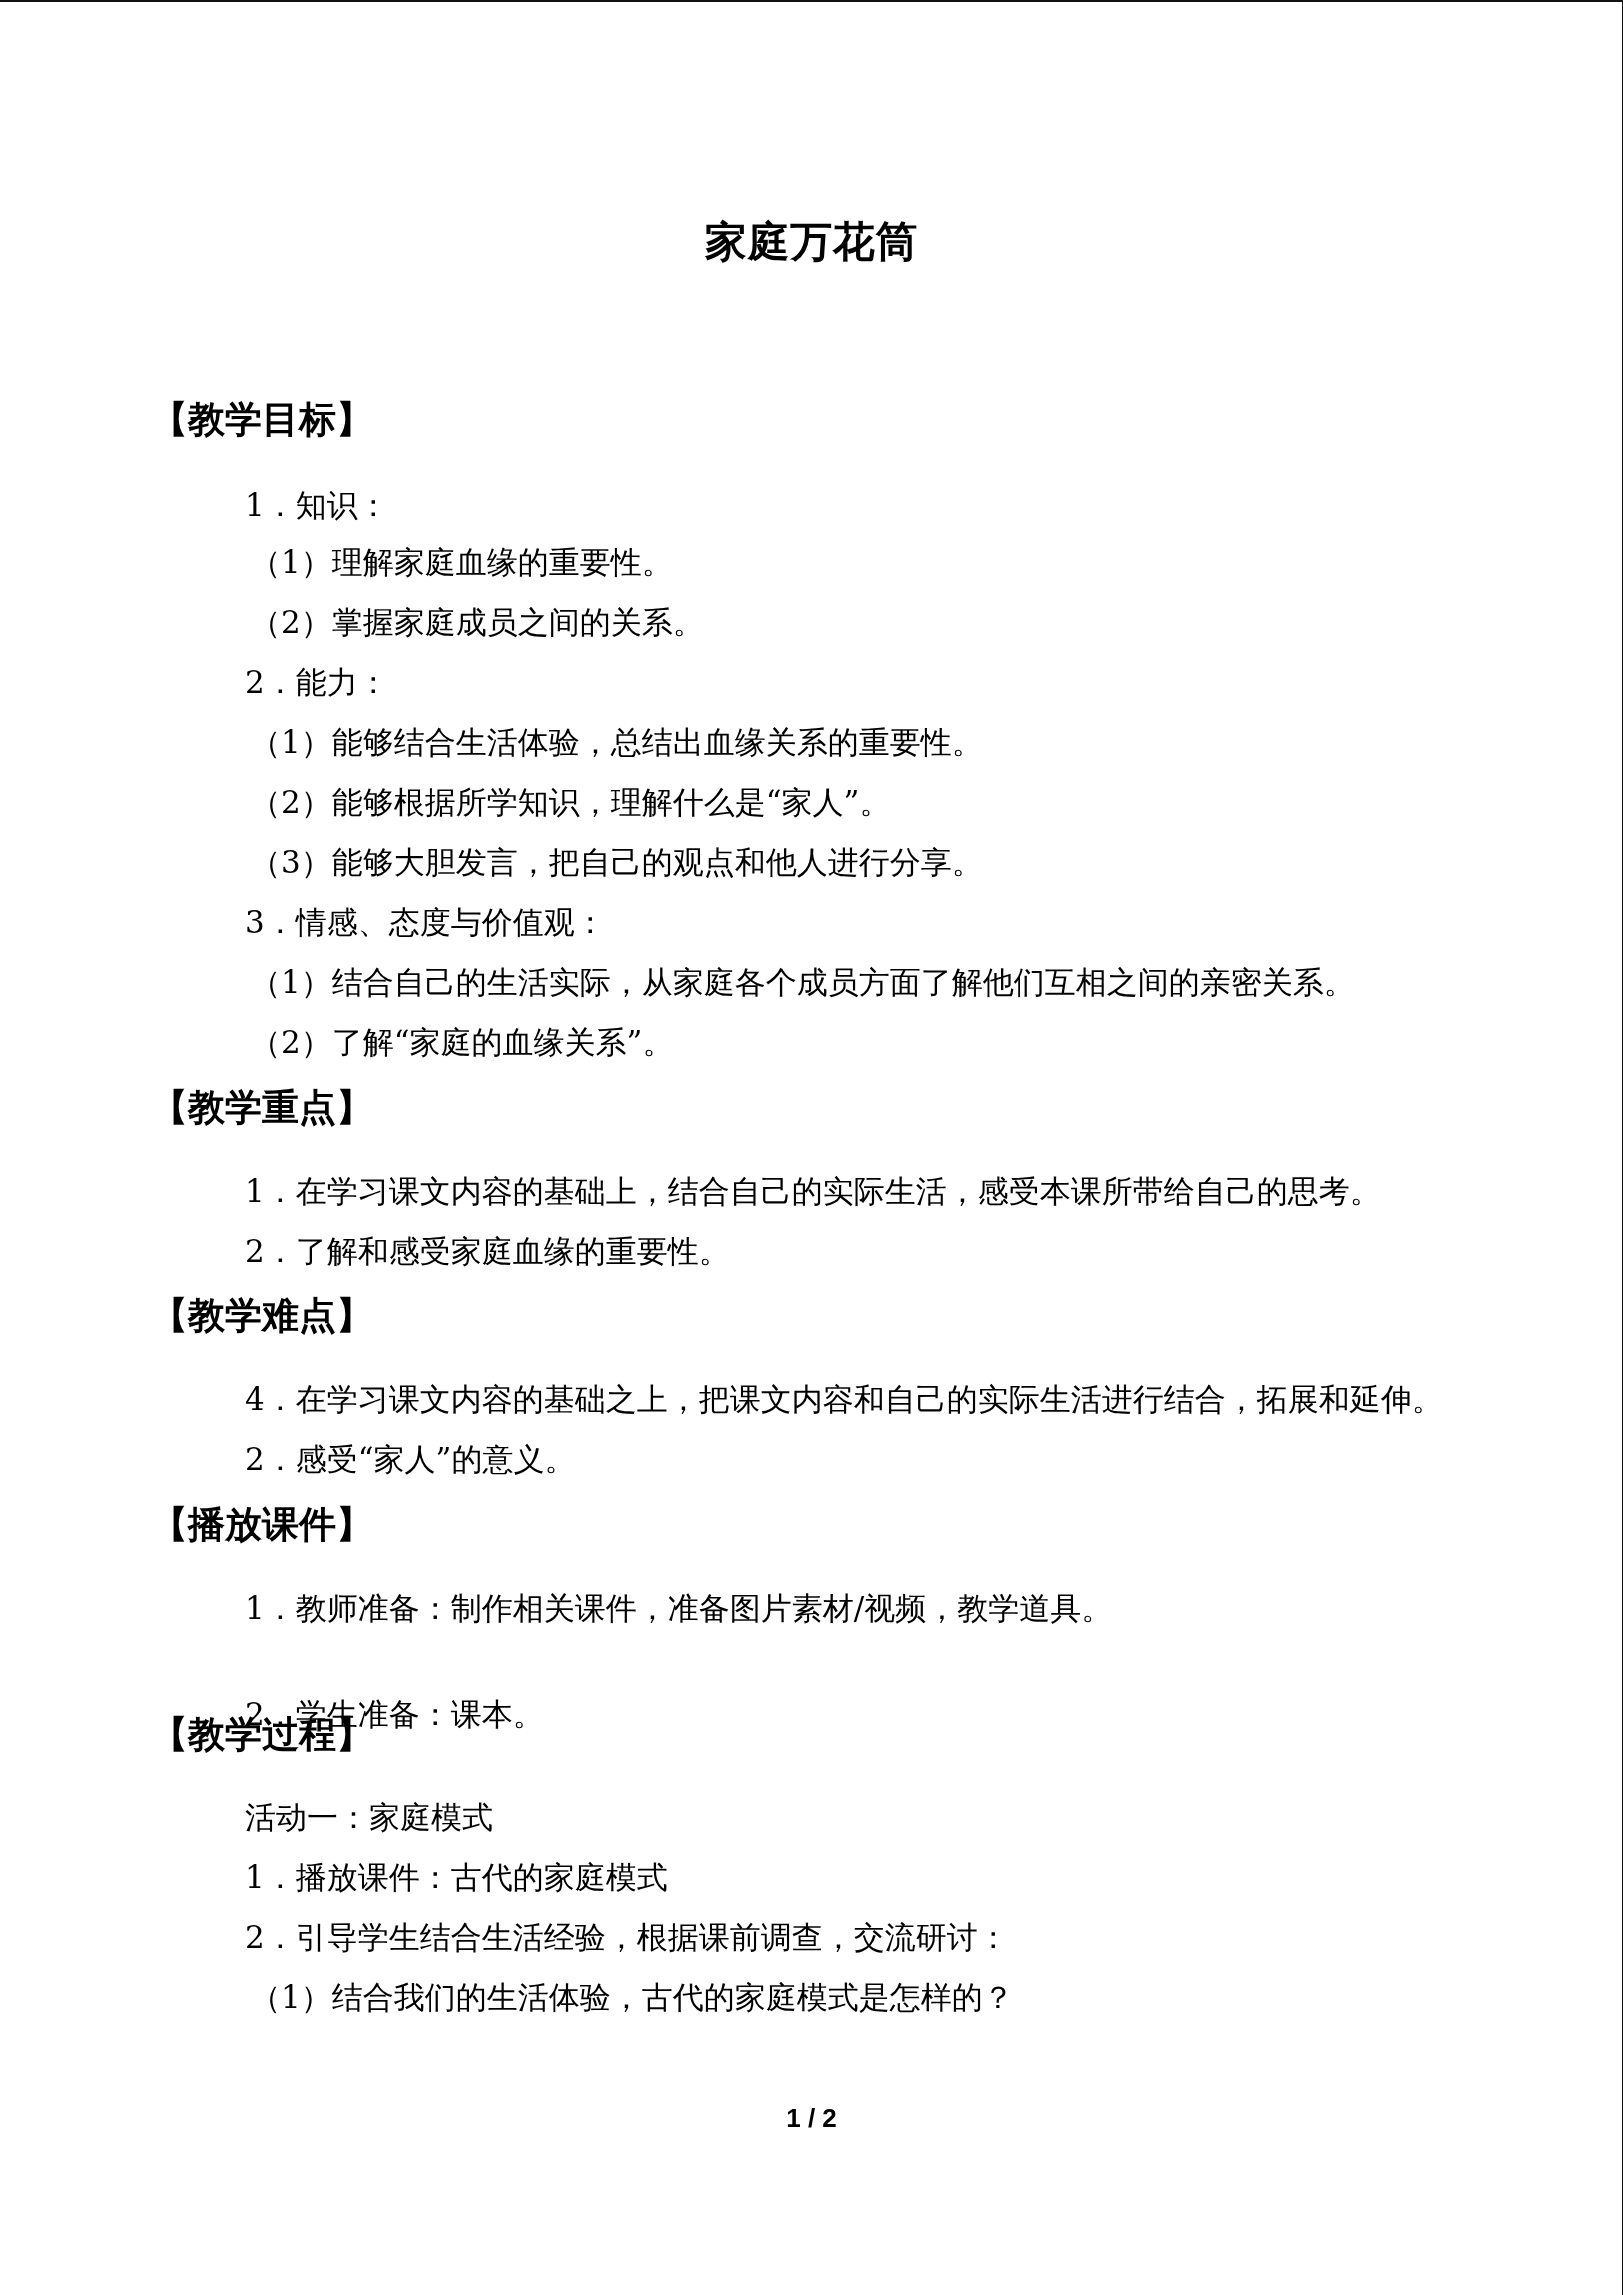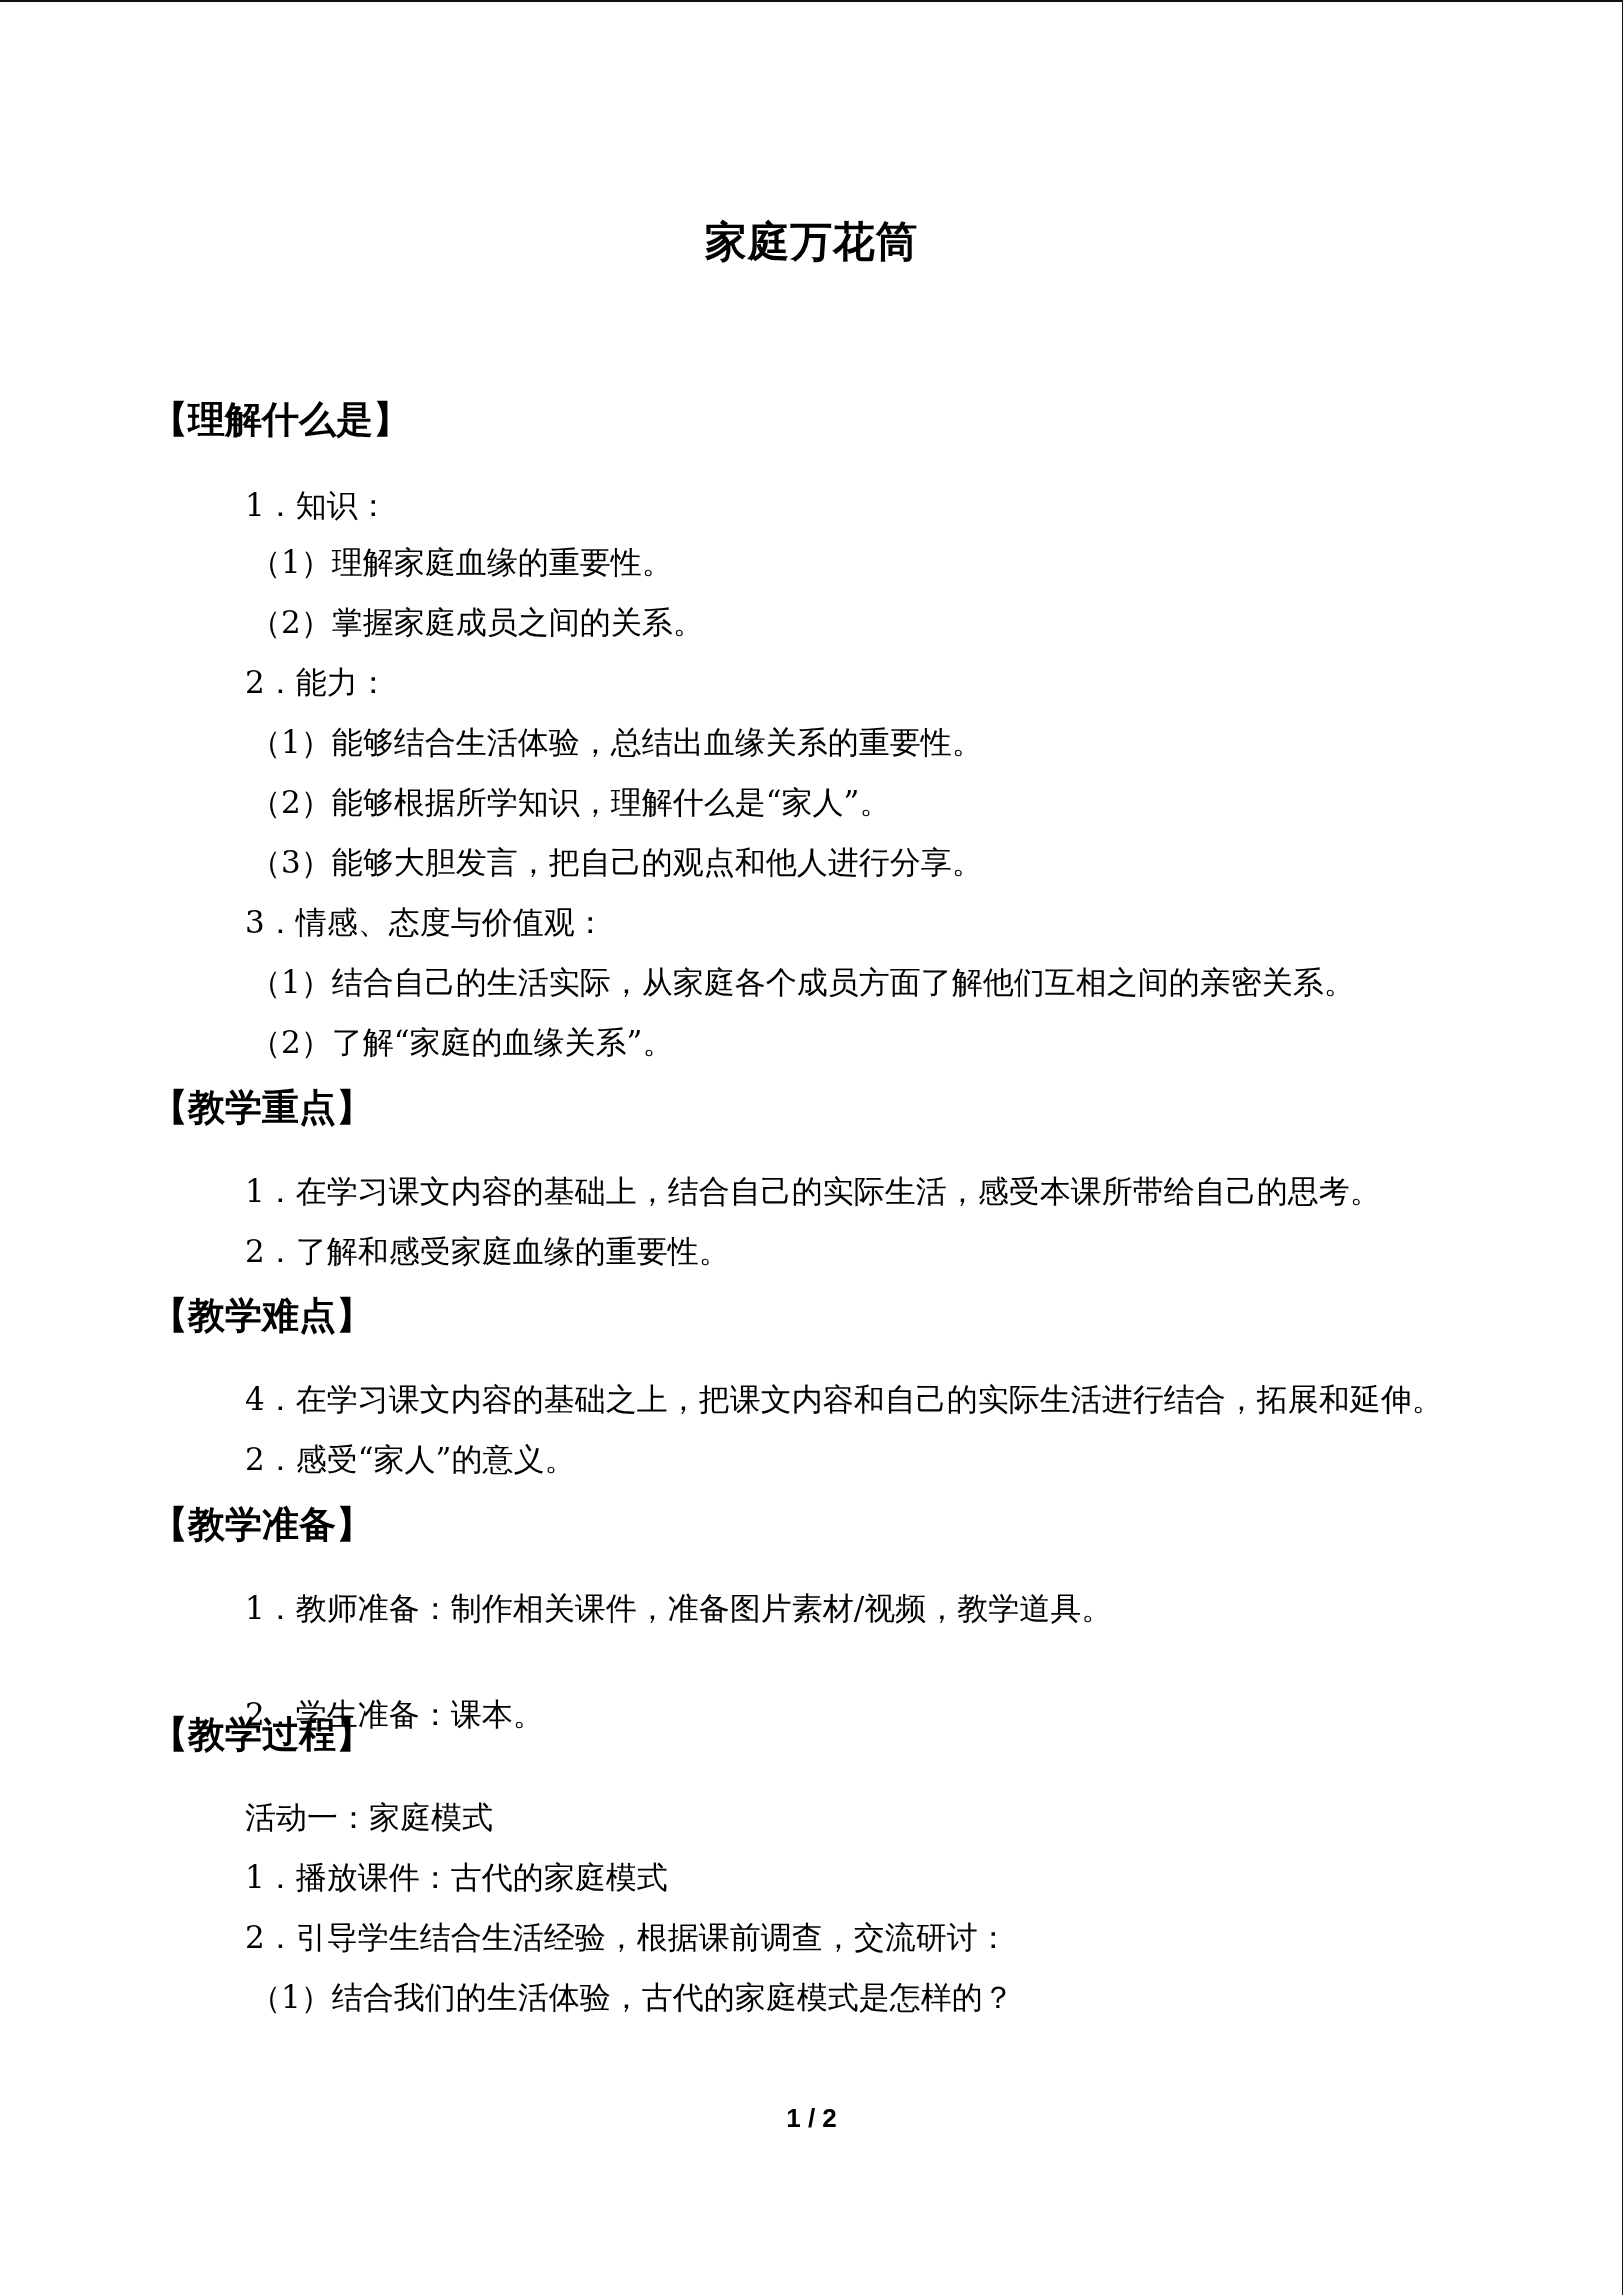--- a/index.html
+++ b/index.html
@@ -73,41 +73,41 @@
   }
 </style>
 </head>
 <body>
 
 <div class="page-border-top"></div>
 <div class="page-border-right"></div>
 
 <div class="doc-title" style="top:218px">家庭万花筒</div>
 
-<div class="section-heading" style="top:398px">【理解什么是】</div>
+<div class="section-heading" style="top:398px">【教学目标】</div>
 <div class="line lvl1" style="top:486px">1．知识：</div>
 <div class="line lvl2" style="top:543px">（1）理解家庭血缘的重要性。</div>
 <div class="line lvl2" style="top:603px">（2）掌握家庭成员之间的关系。</div>
 <div class="line lvl1" style="top:663px">2．能力：</div>
 <div class="line lvl2" style="top:723px">（1）能够结合生活体验，总结出血缘关系的重要性。</div>
 <div class="line lvl2" style="top:783px">（2）能够根据所学知识，理解什么是“家人”。</div>
 <div class="line lvl2" style="top:843px">（3）能够大胆发言，把自己的观点和他人进行分享。</div>
 <div class="line lvl1" style="top:903px">3．情感、态度与价值观：</div>
 <div class="line lvl2" style="top:963px">（1）结合自己的生活实际，从家庭各个成员方面了解他们互相之间的亲密关系。</div>
 <div class="line lvl2" style="top:1023px">（2）了解“家庭的血缘关系”。</div>
 
 <div class="section-heading" style="top:1086px">【教学重点】</div>
 <div class="line lvl1" style="top:1172px">1．在学习课文内容的基础上，结合自己的实际生活，感受本课所带给自己的思考。</div>
 <div class="line lvl1" style="top:1232px">2．了解和感受家庭血缘的重要性。</div>
 
 <div class="section-heading" style="top:1294px">【教学难点】</div>
 <div class="line lvl1" style="top:1380px">4．在学习课文内容的基础之上，把课文内容和自己的实际生活进行结合，拓展和延伸。</div>
 <div class="line lvl1" style="top:1440px">2．感受“家人”的意义。</div>
 
-<div class="section-heading" style="top:1503px">【教学准备】</div>
+<div class="section-heading" style="top:1503px">【播放课件】</div>
 <div class="line lvl1" style="top:1589px">1．教师准备：制作相关课件，准备图片素材/视频，教学道具。</div>
 <div class="line lvl1" style="top:1695px">2．学生准备：课本。</div>
 
 <div class="section-heading" style="top:1713px">【教学过程】</div>
 <div class="line lvl1" style="top:1798px">活动一：家庭模式</div>
 <div class="line lvl1" style="top:1858px">1．播放课件：古代的家庭模式</div>
 <div class="line lvl1" style="top:1918px">2．引导学生结合生活经验，根据课前调查，交流研讨：</div>
 <div class="line lvl2" style="top:1978px">（1）结合我们的生活体验，古代的家庭模式是怎样的？</div>
 
 <div class="page-number">1 / 2</div>

